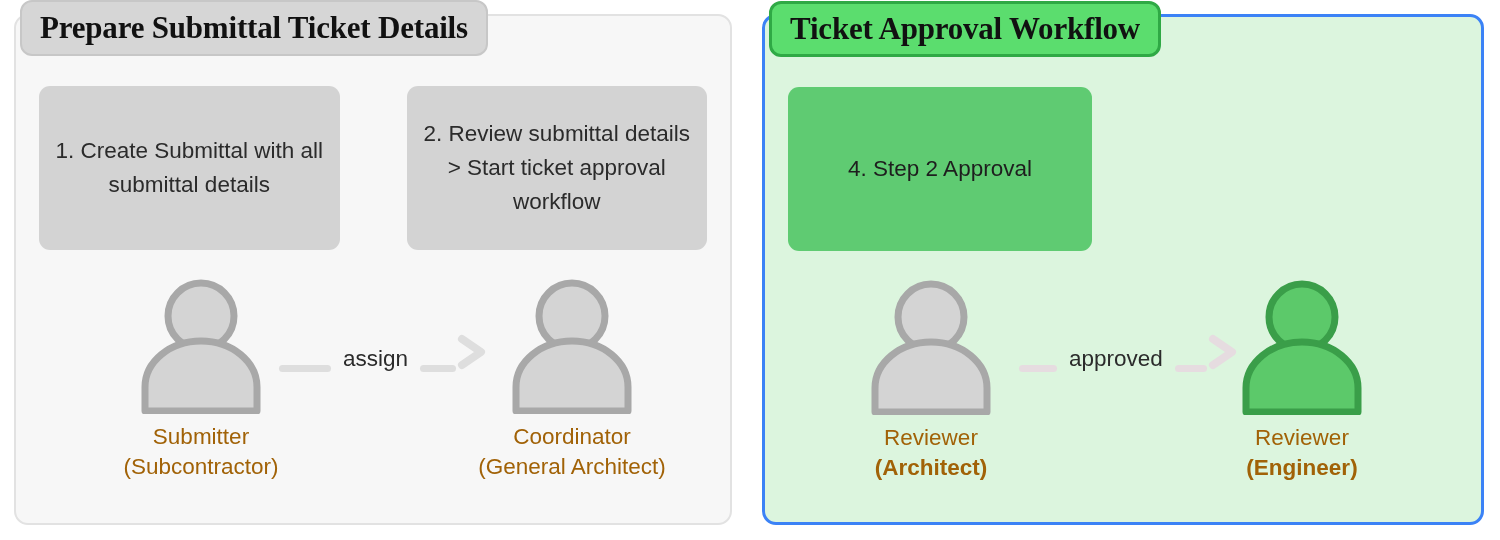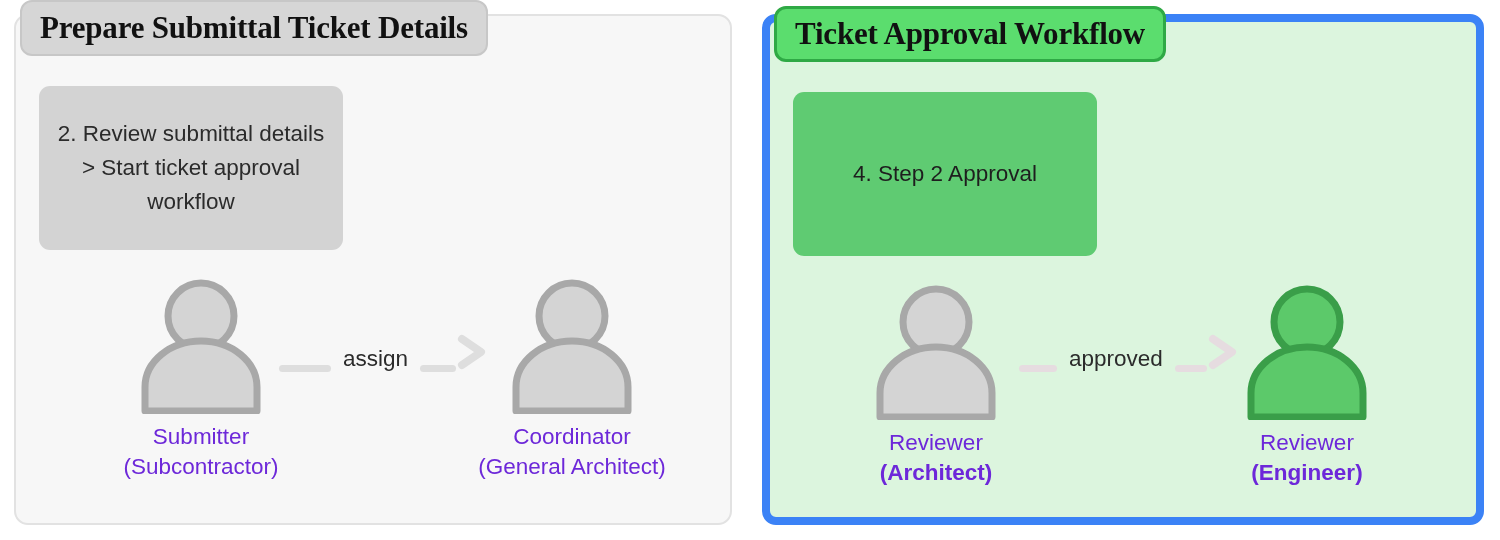--- a/index.html
+++ b/index.html
@@ -34,21 +34,21 @@
     height: 511px;
     background: #F7F7F7;
     border: 2px solid #E2E2E2;
   }
   .panel-right {
     left: 762px;
     top: 14px;
     width: 722px;
     height: 511px;
     background: #DCF5DE;
-    border: 8px solid #3b82f6;
+    border: 3px solid #3b82f6;
   }
 
   
   .panel-title {
     position: absolute;
     top: -16px;
     left: 4px;
     box-sizing: border-box;
     display: flex;
     align-items: center;
@@ -114,21 +114,21 @@
     align-items: center;
   }
   .person-icon {
     display: block;
   }
   .actor-label {
     margin-top: 8px;
     text-align: center;
     font-size: 22.5px;
     line-height: 30px;
-    color: #6d28d9;
+    color: #a16207;
     white-space: nowrap;
   }
   .actor-label .role { display: block; }
   .actor-label .org  { display: block; }
   .actor-label .org.bold { font-weight: bold; }
 
   
   .connector {
     position: absolute;
     display: flex;
@@ -152,20 +152,21 @@
 </head>
 <body>
 
 <div id="stage">
 
   <div class="panel panel-left">
 
     <div class="panel-title title-gray">Prepare Submittal Ticket Details</div>
 
     <div class="steps-row">
+      <div class="step-box step-gray">1. Create Submittal with all submittal details</div>
       <div class="step-box step-gray">2. Review submittal details &gt; Start ticket approval workflow</div>
     </div>
 
     <div class="actors-row">
 
       <div class="actor" style="left:75px;">
         <svg class="person-icon" width="148" height="140" viewBox="0 0 148 140">
           <circle cx="74" cy="42" r="33" fill="#D4D4D4" stroke="#A8A8A8" stroke-width="7"></circle>
           <path d="M18 137 L18 113 A56 46 0 0 1 130 113 L130 137 Z" fill="#D4D4D4" stroke="#A8A8A8" stroke-width="7" stroke-linejoin="round"></path>
         </svg>

